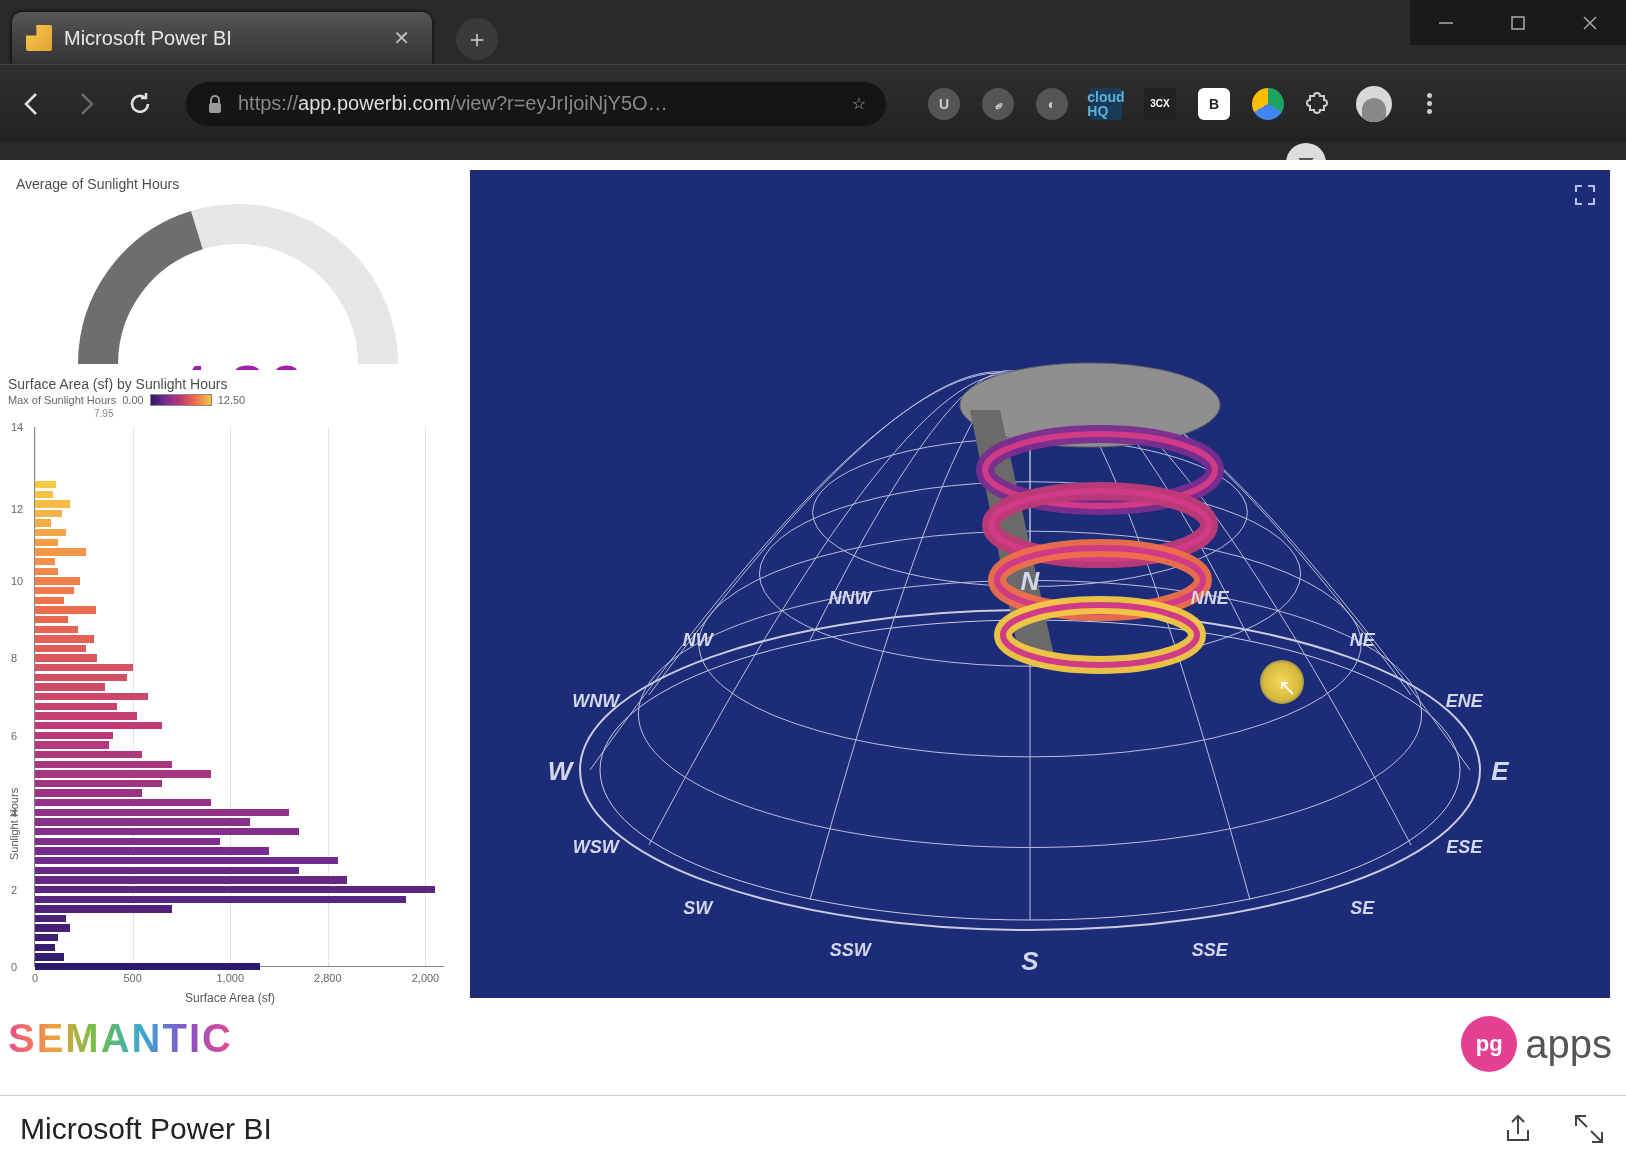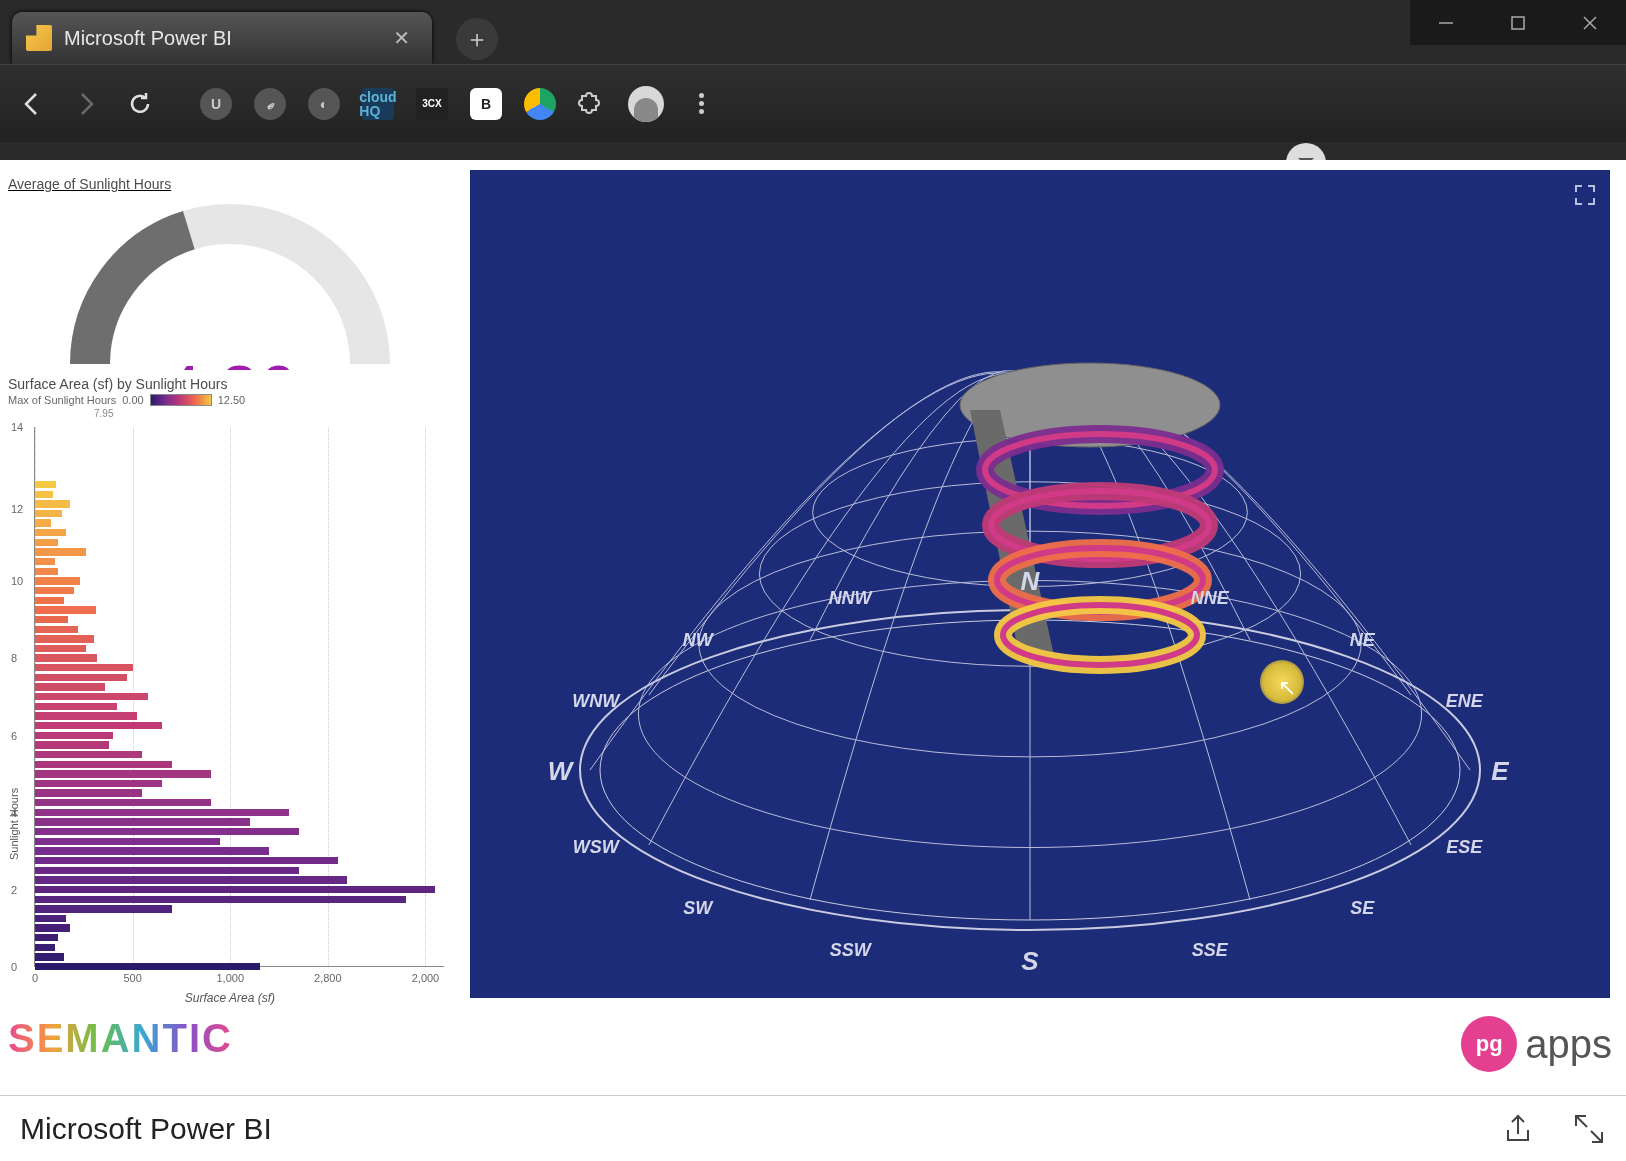--- a/index.html
+++ b/index.html
@@ -38,38 +38,38 @@
   .menu-dots span{width:5px;height:5px;background:#ccc;border-radius:50%;}
   .dl-badge { position:absolute; right:300px; top:78px; width:40px; height:40px; border-radius:50%; background:#ddd; display:flex; align-items:center; justify-content:center; }
   .dl-badge::after{content:"";border:8px solid transparent;border-top-color:#555;margin-top:6px;}
 
   
   .report { position:absolute; top:160px; left:0; right:0; bottom:0; background:#fff; }
   .tile { position:absolute; background:#fff; }
   .tile .title { font-size:14px; color:#4d4d4d; padding:6px 8px 2px; }
 
   
-  .gauge-tile { left:0; top:10px; width:460px; height:200px;text-decoration:underline; }
+  .gauge-tile { left:8px; top:10px; width:460px; height:200px; }
   .gauge-wrap { position:relative; width:360px; height:180px; margin:0 auto; }
   .gauge-val { position:absolute; left:50%; top:115px; transform:translateX(-50%); font-size:68px; color:#a21caf;margin-top:41px; }
   .gauge-min { position:absolute; left:26px; top:175px; font-size:12px; color:#666; }
   .gauge-max { position:absolute; right:26px; top:175px; font-size:12px; color:#666; }
 
   
   .bar-tile { left:0; top:210px; width:460px; height:630px; }
   .legend-row { padding:0 8px 4px; font-size:11px; color:#666; display:flex; align-items:center; gap:6px; }
   .legend-gradient { width:62px; height:12px; background:linear-gradient(90deg,#2b1a6b,#7b2d8e,#c03a76,#ef6f4a,#f6c945); border:1px solid #888; }
   .legend-mid { font-size:10px; color:#888; margin-left:94px; margin-top:-2px; padding-bottom:4px; }
   .barchart { position:relative; height:540px; margin:4px 8px 0 34px; border-left:1px solid #888; border-bottom:1px solid #888; }
   .barchart .grid { position:absolute; top:0; bottom:0; border-left:1px dotted #ccc; }
   .barchart .bar { position:absolute; left:0; height:7.4px; }
   .barchart .ytick { position:absolute; left:-24px; font-size:11px; color:#666; transform:translateY(-50%); }
   .barchart .xtick { position:absolute; bottom:-18px; font-size:11px; color:#666; transform:translateX(-50%); }
   .yaxis-label { position:absolute; left:8px; top:490px; font-size:11px; color:#555; transform:rotate(-90deg); transform-origin:left top; }
-  .xaxis-label { text-align:center; font-size:12px; color:#555; margin-top:24px;font-style:italic; }
+  .xaxis-label { text-align:center; font-size:12px; color:#555; margin-top:24px; }
 
   
   .viz3d { left:470px; top:10px; width:1140px; height:828px; background:#1d2c78; color:#fff; }
   .viz3d .vtitle { font-size:15px; font-weight:600; padding:4px 8px; color:#e6e6ef; }
   .viz3d .fullscreen { position:absolute; top:14px; right:14px; width:22px; height:22px; }
   .viz3d .fullscreen svg { stroke:#b8c0e0; }
   .cursor-highlight { position:absolute; width:44px; height:44px; border-radius:50%; background:radial-gradient(circle,#f4d95b 0%, #d4b93a 60%, rgba(212,185,58,0) 100%); }
   .cursor-arrow { position:absolute; color:#fff; font-size:22px; }
 
   
@@ -131,20 +131,32 @@
         <path d="M10 4 L20 14 L10 24"></path>
       </svg>
     </div>
   <div class="nav-btn">
       <svg width="28" height="28" stroke="#e0e0e0" fill="none" stroke-width="2.5">
         <path d="M22 14 A8 8 0 1 1 19.5 8"></path>
         <path d="M20 3 L20 8 L15 8"></path>
       </svg>
     </div>
 
+  <div class="urlbar">
+    <span class="lock">
+        <svg width="18" height="20" fill="#9a9a9a">
+          <rect x="3" y="9" width="12" height="10" rx="2"></rect>
+          <path d="M5 9 V6 a4 4 0 0 1 8 0 V9" fill="none" stroke="#9a9a9a" stroke-width="2"></path>
+        </svg>
+      </span>
+    <span class="url">
+      <span class="dim">https://</span><span>app.powerbi.com</span><span class="dim">/view?r=eyJrIjoiNjY5O…</span>
+    </span>
+    <span class="star">☆</span>
+  </div>
 
   <div class="ext-row">
     <div class="ext">U</div>
     <div class="ext">
         <i>ℯ</i>
       </div>
     <div class="ext">◐</div>
     <div class="ext sq hq">cloud<br>HQ</div>
     <div class="ext sq cx">3CX</div>
     <div class="ext sq bl">B</div>

